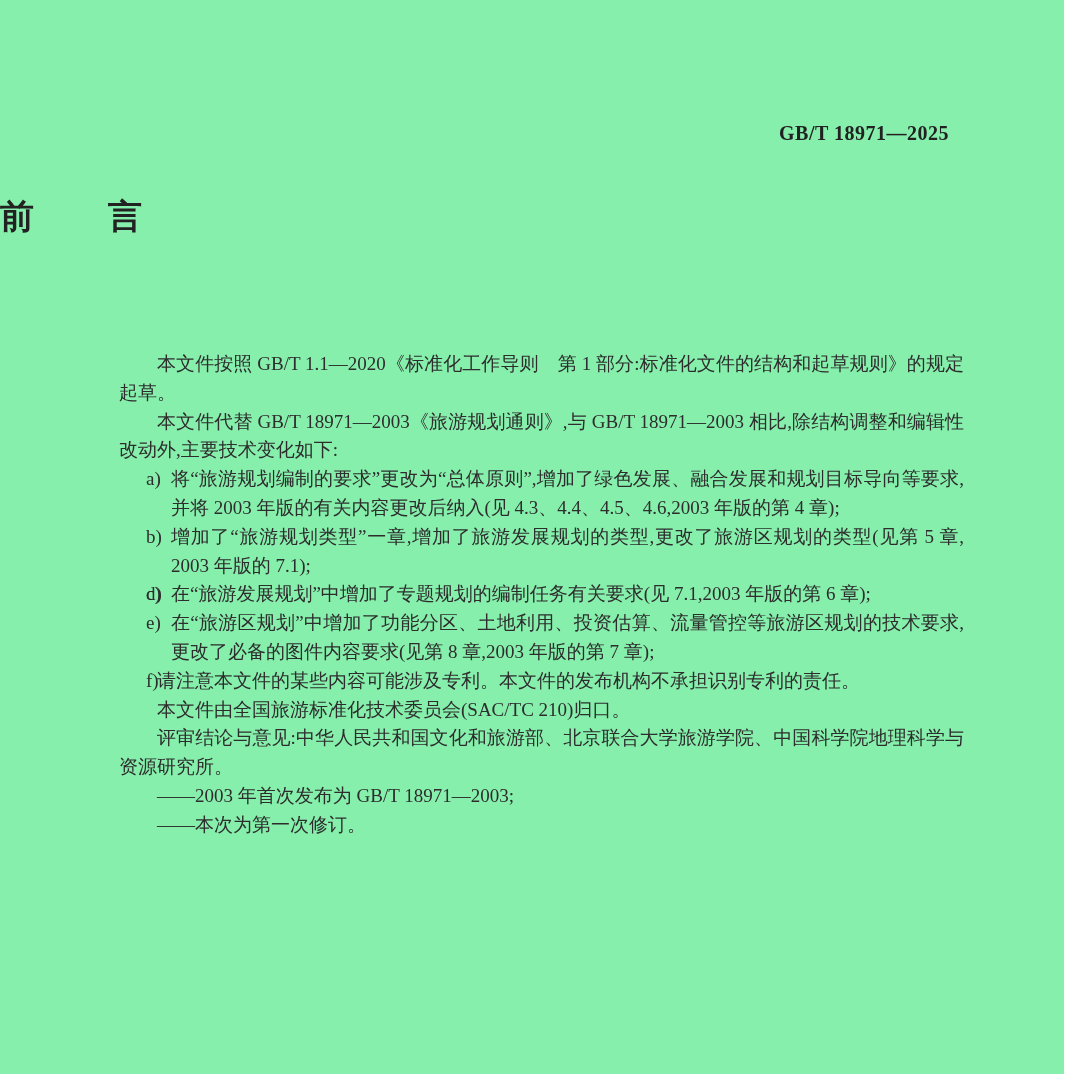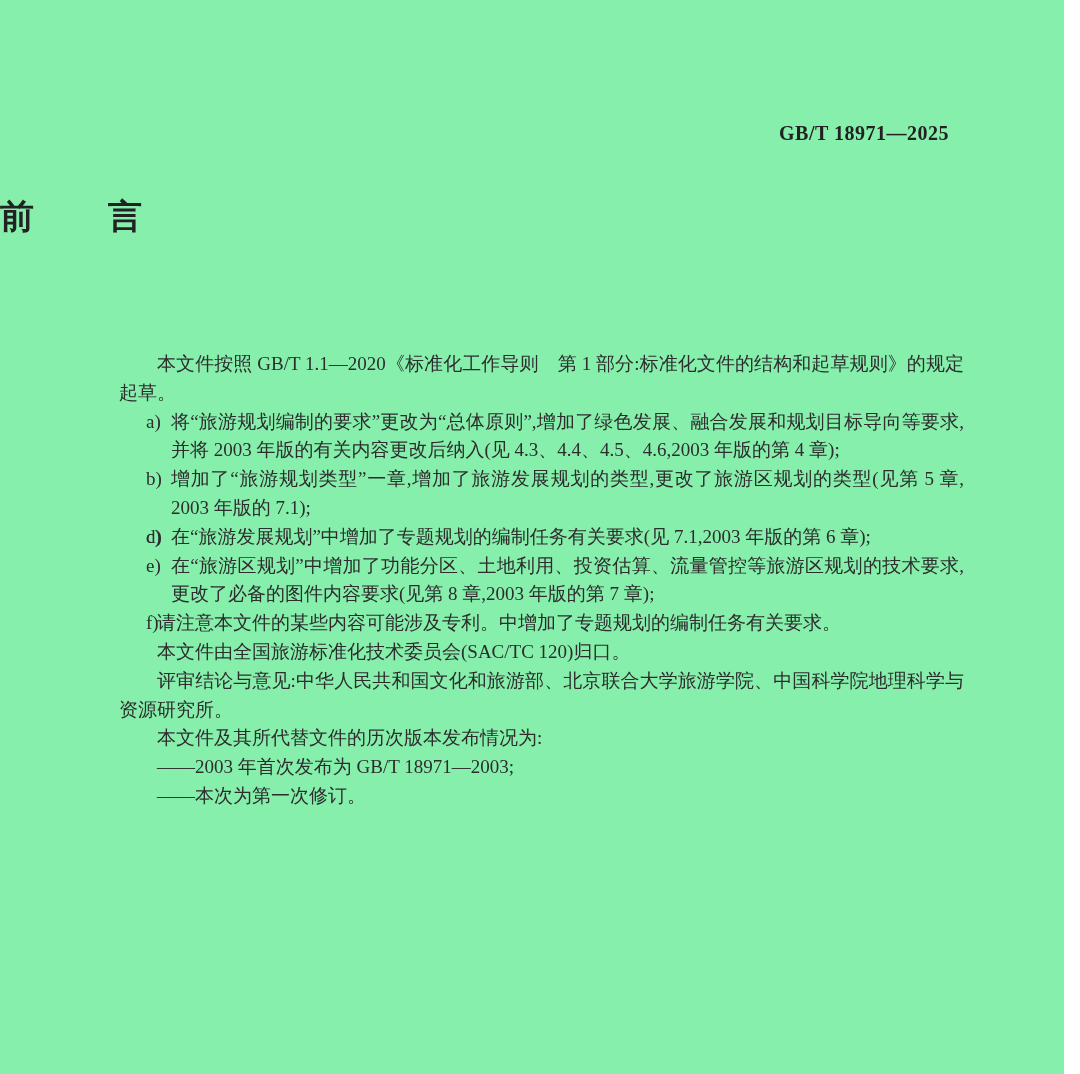--- a/index.html
+++ b/index.html
@@ -73,20 +73,21 @@
 <div class="page">
 
   <div class="doc-code">GB/T 18971—2025</div>
 
   <div class="page-title">前　　言</div>
 
   <div class="content">
 
     <p class="para">本文件按照 GB/T 1.1—2020《标准化工作导则　第 1 部分:标准化文件的结构和起草规则》的规定起草。</p>
 
+    <p class="para">本文件代替 GB/T 18971—2003《旅游规划通则》,与 GB/T 18971—2003 相比,除结构调整和编辑性改动外,主要技术变化如下:</p>
 
     <div class="item">
       <span class="item-label">a)</span>
       <span>将“旅游规划编制的要求”更改为“总体原则”,增加了绿色发展、融合发展和规划目标导向等要求,并将 2003 年版的有关内容更改后纳入(见 4.3、4.4、4.5、4.6,2003 年版的第 4 章);</span>
     </div>
 
     <div class="item">
       <span class="item-label">b)</span>
       <span>增加了“旅游规划类型”一章,增加了旅游发展规划的类型,更改了旅游区规划的类型(见第 5 章, 2003 年版的 7.1);</span>
     </div>
@@ -102,29 +103,28 @@
 
     <div class="item">
       <span class="item-label">e)</span>
       <span>在“旅游区规划”中增加了功能分区、土地利用、投资估算、流量管控等旅游区规划的技术要求,更改了必备的图件内容要求(见第 8 章,2003 年版的第 7 章);</span>
     </div>
 
     <div class="item">
       <span class="item-label">f)</span>
     </div>
 
-    <p class="para">请注意本文件的某些内容可能涉及专利。中增加了专题规划的编制任务有关要求。</p>
+    <p class="para">请注意本文件的某些内容可能涉及专利。本文件的发布机构不承担识别专利的责任。</p>
 
 
-    <p class="para">本文件由全国旅游标准化技术委员会(SAC/TC 120)归口。</p>
+    <p class="para">本文件由全国旅游标准化技术委员会(SAC/TC 210)归口。</p>
 
     <p class="para">评审结论与意见:中华人民共和国文化和旅游部、北京联合大学旅游学院、中国科学院地理科学与资源研究所。</p>
 
 
-    <p class="para">本文件及其所代替文件的历次版本发布情况为:</p>
 
     <p class="dash-line">——2003 年首次发布为 GB/T 18971—2003;</p>
 
     <p class="dash-line">——本次为第一次修订。</p>
 
   </div>
 
 </div>
 
 </body></html>

